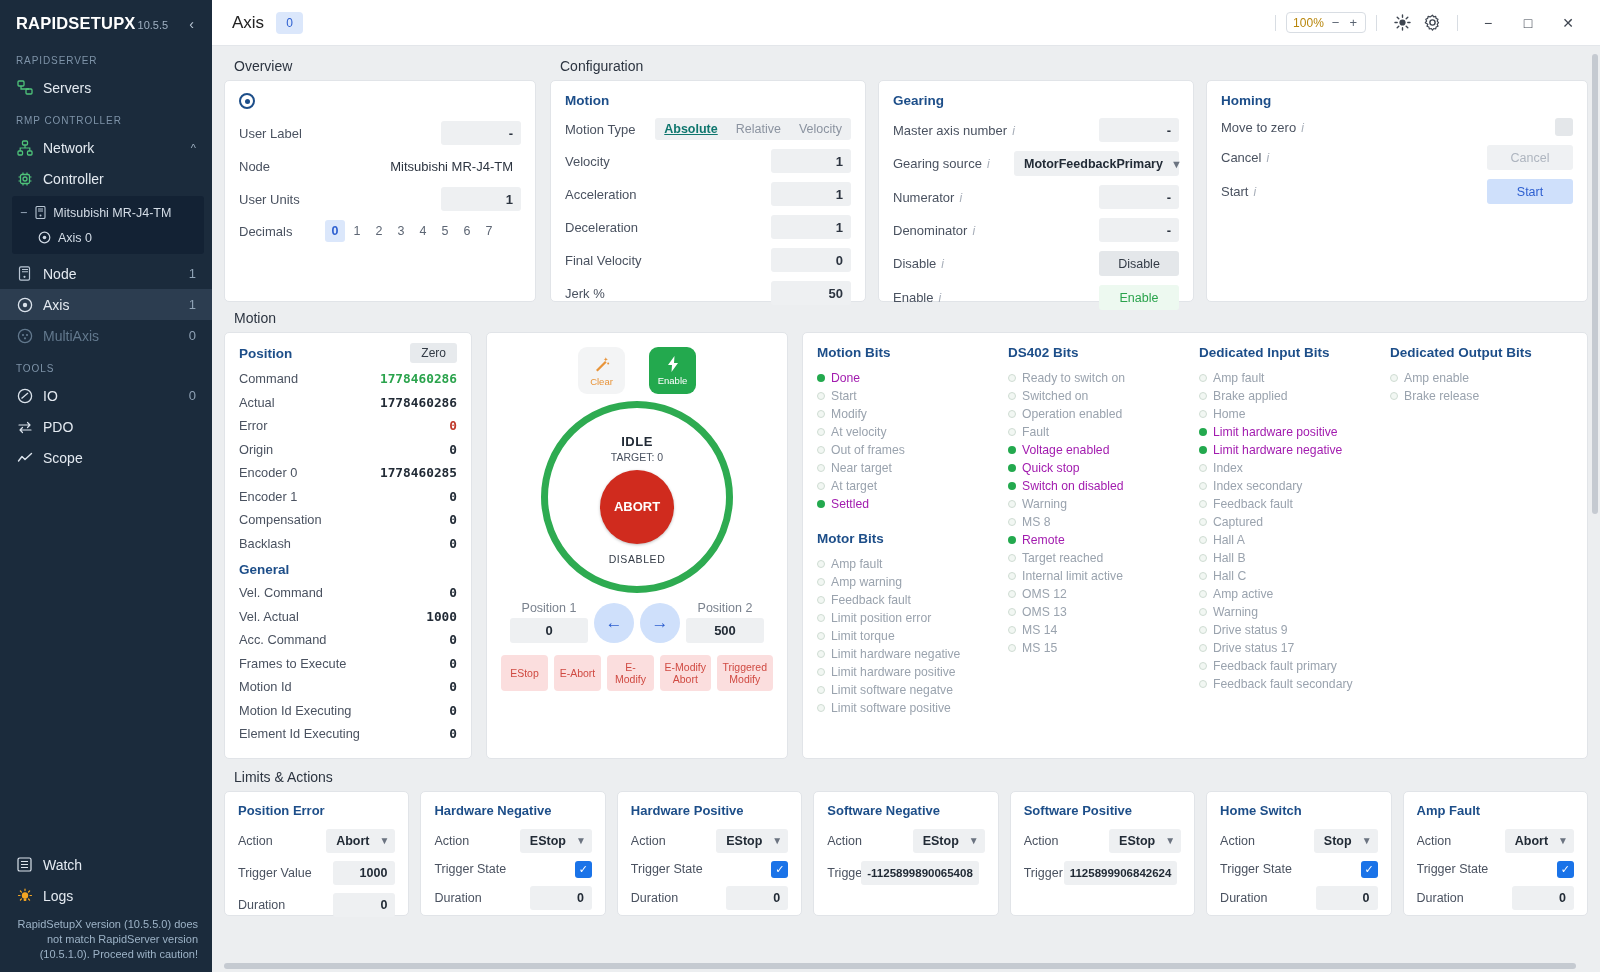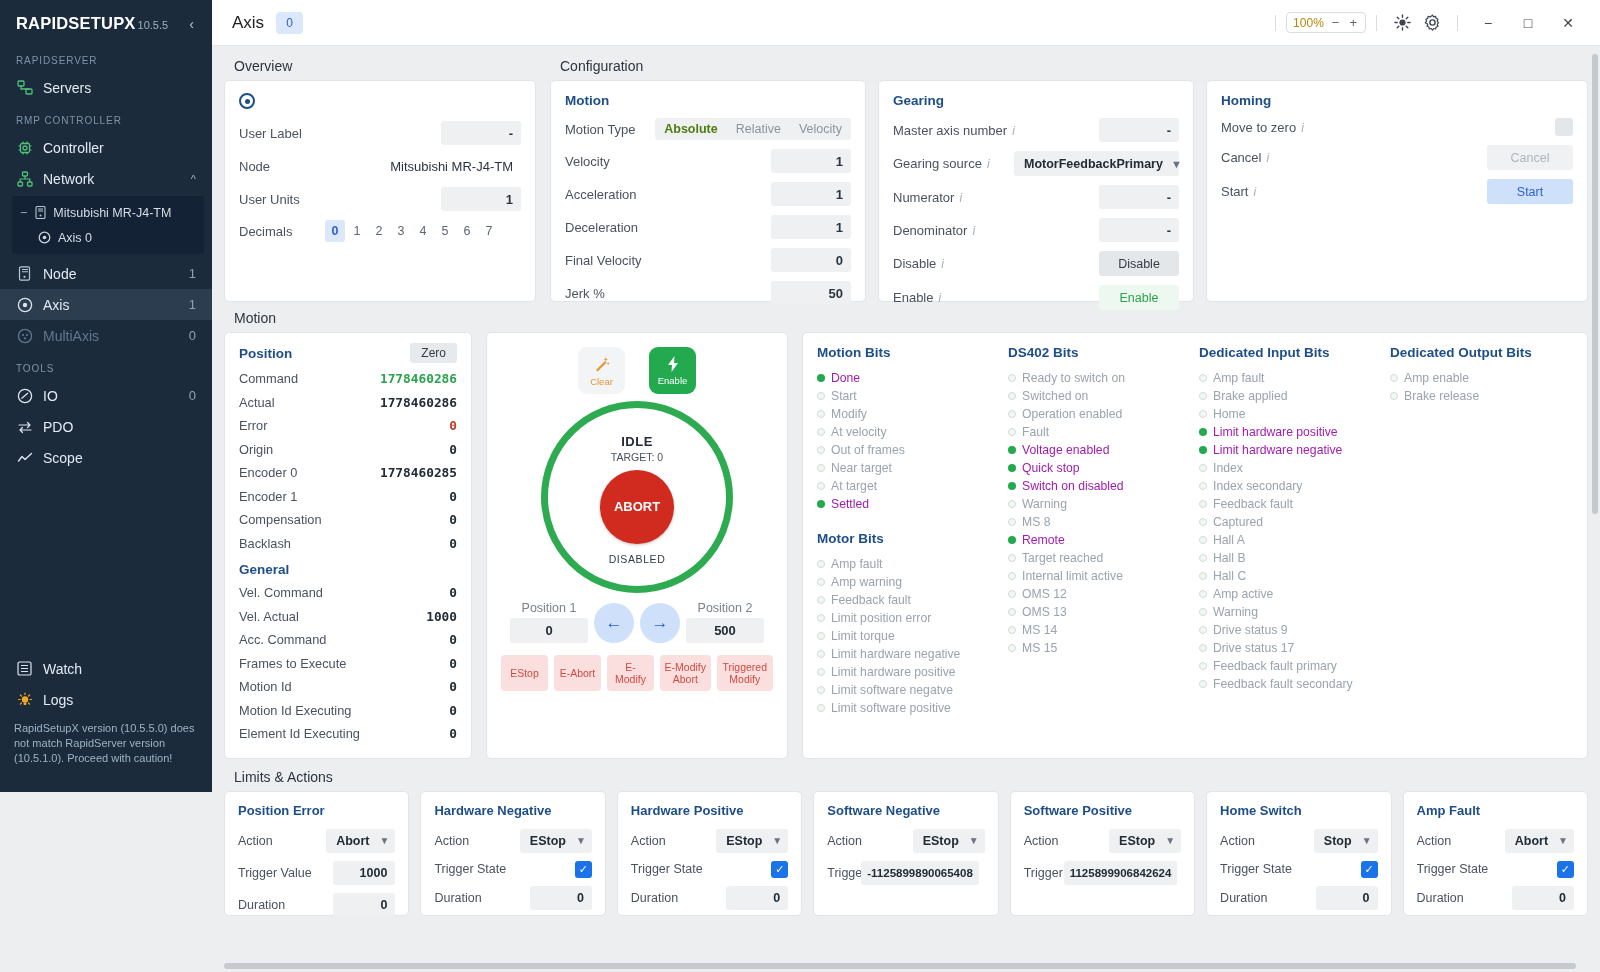--- a/index.html
+++ b/index.html
@@ -7,21 +7,21 @@
     width: 1600px; height: 972px;
     font-family: "Liberation Sans", sans-serif;
     font-size: 13px;
     background: #eceef0;
     overflow: hidden;
   }
   .app { display: flex; width: 1600px; height: 972px; }
 
   
   .sidebar {
-    width: 212px; min-width: 212px; height: 792px;
+    width: 212px; min-width: 212px; height: 972px;
     background: #1b2b3c; color: #cfd8e3;
     display: flex; flex-direction: column;
     position: relative;
   }
   .sb-head {
     display: flex; align-items: baseline; padding: 14px 14px 10px 16px;
   }
   .sb-brand { font-size: 16.5px; font-weight: bold; color: #ffffff; letter-spacing: .2px; }
   .sb-ver { font-size: 11px; color: #9fb0c2; margin-left: 2px; }
   .sb-collapse {
@@ -42,21 +42,21 @@
   .sb-ico { width: 17px; height: 17px; display: inline-flex; align-items: center; justify-content: center; flex: 0 0 17px; }
   .sb-chev { margin-left: auto; color: #9fb0c2; font-size: 11px; }
   .tree {
     background: #132234; margin: 2px 8px 4px 12px; border-radius: 3px; padding: 4px 0;
   }
   .tree-row {
     display: flex; align-items: center; gap: 7px; padding: 4px 8px; font-size: 12.5px; color: #d4dde7;
     cursor: pointer;
   }
   .tree-row.child { padding-left: 26px; }
-  .sb-bottom { margin-top: auto; padding-bottom: 16px; }
+  .sb-bottom { margin-top: auto; padding-bottom: 0; text-align: right; }
   .sb-warn {
     font-size: 11px; color: #9db3c7; padding: 6px 14px 10px 14px; line-height: 1.35;
   }
 
   
   .main { flex: 1; height: 972px; display: flex; flex-direction: column; background: #ffffff; }
   .topbar {
     height: 46px; min-height: 46px; display: flex; align-items: center;
     border-bottom: 1px solid #e3e6ea; background: #fff; padding: 0 12px 0 20px;
   }
@@ -106,21 +106,21 @@
   .cfg-homing { flex: 1; }
 
   .circ-ico {
     width: 16px; height: 16px; border: 2px solid #1d4e89; border-radius: 50%;
     display: flex; align-items: center; justify-content: center; margin-bottom: 12px;
   }
   .circ-ico i { width: 5px; height: 5px; background: #1d4e89; border-radius: 50%; display: block; }
 
   .seg { display: flex; background: #eef0f2; border-radius: 3px; overflow: hidden; }
   .seg span { padding: 4px 9px; font-size: 12.5px; color: #8b93a0; cursor: pointer; }
-  .seg span.on { color: #4d7c0f; font-weight: bold; }
+  .seg span.on { color: #0f766e; font-weight: bold; text-decoration: underline; }
 
   .decimals { display: flex; gap: 2px; }
   .decimals span {
     width: 20px; height: 22px; display: flex; align-items: center; justify-content: center;
     font-size: 12.5px; color: #5d6674; border-radius: 3px; cursor: pointer;
   }
   .decimals span.on { background: #dbe7fb; color: #2d5fd0; font-weight: bold; }
 
   .selbox {
     background: #eef0f2; border-radius: 3px; height: 25px; display: flex; align-items: center;
@@ -253,38 +253,38 @@
             <path d="M4 6v3h8" fill="none" stroke="#4fc47a" stroke-width="1.3"></path>
           </svg>
       </span>
       <span>Servers</span>
     </div>
 
     <div class="sb-sec">RMP CONTROLLER</div>
     <div class="sb-item">
       <span class="sb-ico">
         <svg width="16" height="16" viewBox="0 0 16 16">
-            <rect x="3.5" y="3.5" width="9" height="9" rx="1.5" fill="none" stroke="#4fc47a" stroke-width="1.3"></rect>
-            <circle cx="8" cy="8" r="2" fill="none" stroke="#4fc47a" stroke-width="1.3"></circle>
-            <path d="M6 1.5v2M10 1.5v2M6 12.5v2M10 12.5v2M1.5 6h2M1.5 10h2M12.5 6h2M12.5 10h2" stroke="#4fc47a" stroke-width="1.2"></path>
-          </svg>
-      </span>
-      <span>Controller</span>
-    </div>
-    <div class="sb-item">
-      <span class="sb-ico">
-        <svg width="16" height="16" viewBox="0 0 16 16">
             <rect x="5.5" y="1" width="5" height="4" rx="1" fill="none" stroke="#4fc47a" stroke-width="1.3"></rect>
             <rect x="1" y="11" width="4.5" height="4" rx="1" fill="none" stroke="#4fc47a" stroke-width="1.3"></rect>
             <rect x="10.5" y="11" width="4.5" height="4" rx="1" fill="none" stroke="#4fc47a" stroke-width="1.3"></rect>
             <path d="M8 5v3M3.2 11V8h9.6v3" fill="none" stroke="#4fc47a" stroke-width="1.2"></path>
           </svg>
       </span>
       <span>Network</span>
       <span class="sb-chev">^</span>
+    </div>
+    <div class="sb-item">
+      <span class="sb-ico">
+        <svg width="16" height="16" viewBox="0 0 16 16">
+            <rect x="3.5" y="3.5" width="9" height="9" rx="1.5" fill="none" stroke="#4fc47a" stroke-width="1.3"></rect>
+            <circle cx="8" cy="8" r="2" fill="none" stroke="#4fc47a" stroke-width="1.3"></circle>
+            <path d="M6 1.5v2M10 1.5v2M6 12.5v2M10 12.5v2M1.5 6h2M1.5 10h2M12.5 6h2M12.5 10h2" stroke="#4fc47a" stroke-width="1.2"></path>
+          </svg>
+      </span>
+      <span>Controller</span>
     </div>
 
     <div class="tree">
       <div class="tree-row">
         <span style="color:#9fb0c2">−</span>
         <span class="sb-ico" style="width:12px;flex:0 0 12px">
           <svg width="11" height="13" viewBox="0 0 11 13">
               <rect x="1" y="0.5" width="9" height="12" rx="1.2" fill="none" stroke="#b9c6d4" stroke-width="1.1"></rect>
               <path d="M3 3h5M3 5h5" stroke="#b9c6d4" stroke-width="1"></path>
               <circle cx="5.5" cy="9.5" r="1" fill="#b9c6d4"></circle>

